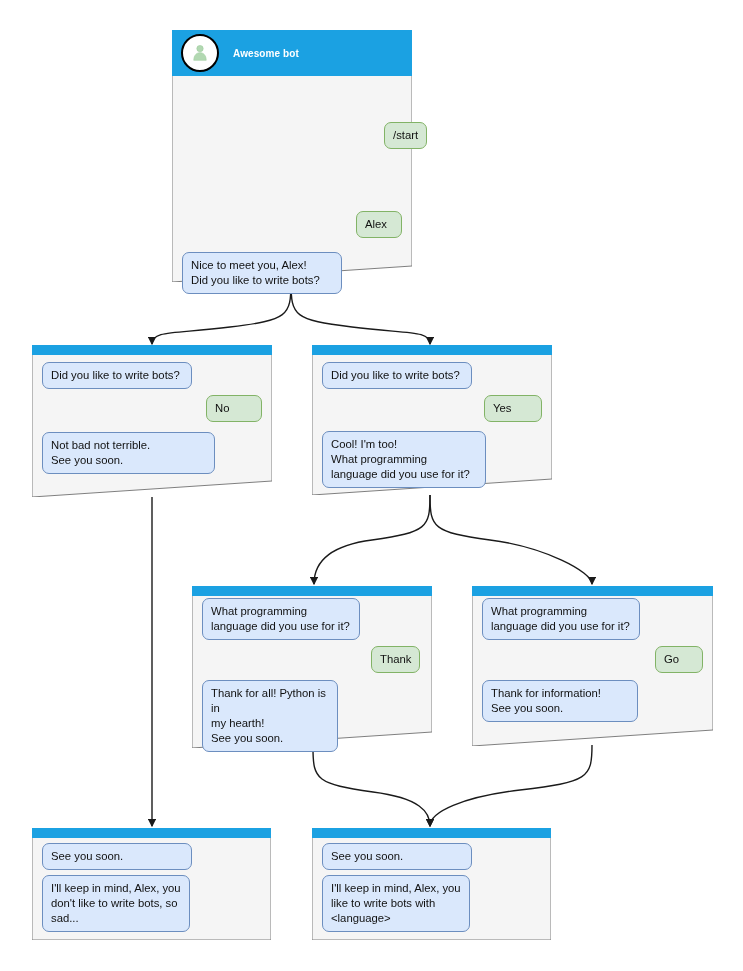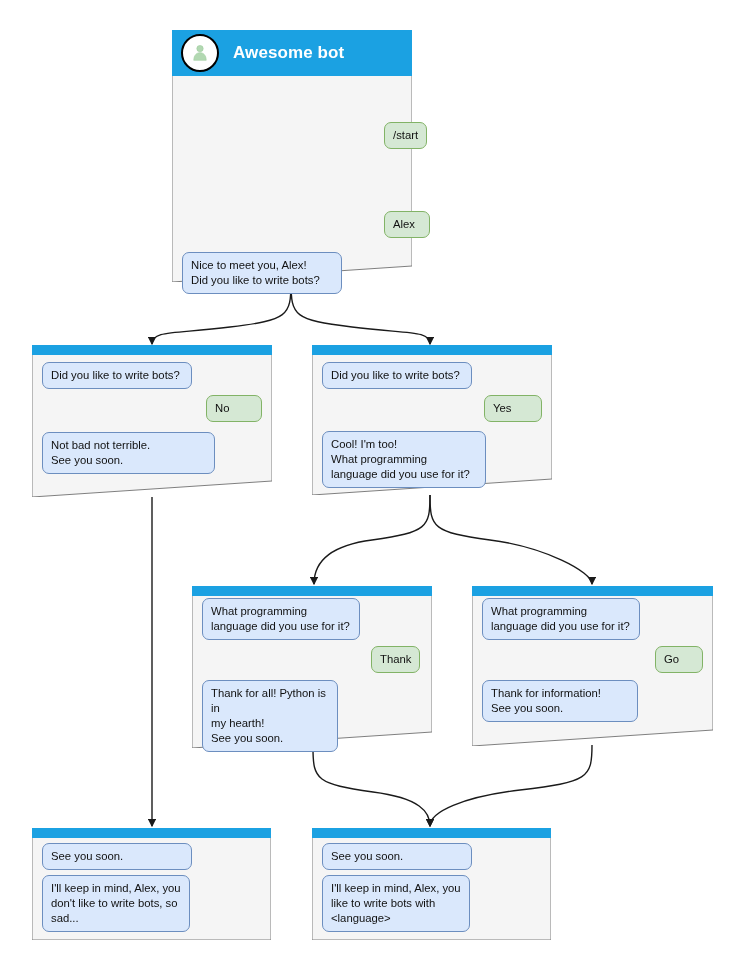--- a/index.html
+++ b/index.html
@@ -64,21 +64,21 @@
     background: #ffffff;
     border: 2px solid #000000;
     box-sizing: border-box;
     display: flex;
     align-items: center;
     justify-content: center;
     flex: none;
   }
   .bot-title {
     color: #ffffff;
-    font-size: 17px;
+    font-size: 10px;
     font-weight: bold;
     margin-left: 14px;
     letter-spacing: 0.1px;
   }
   .bubble {
     position: absolute;
     box-sizing: border-box;
     border-radius: 7px;
     font-size: 11.3px;
     line-height: 15px;
@@ -133,21 +133,21 @@
       <div class="hero-header" data-name="bot-header-bar">
         <span class="avatar" data-name="person-avatar-icon">
           <svg width="22" height="22" viewBox="0 0 24 24" aria-hidden="true">
             <circle cx="12" cy="7.2" r="3.5" fill="#b2d8b2" stroke="#9ccc9c" stroke-width="0.6"></circle>
             <path d="M 5.2 20 C 5.2 14.4 8.3 11.6 12 11.6 C 15.7 11.6 18.8 14.4 18.8 20 Z" fill="#b2d8b2" stroke="#9ccc9c" stroke-width="0.6"></path>
           </svg>
         </span>
         <span class="bot-title" data-name="bot-name-label">Awesome bot</span>
       </div>
       <div class="bubble user-msg" data-name="message-bubble-user" style="left: 212px; top: 92px; width: auto; right: auto;">/start</div>
-      <div class="bubble user-msg" data-name="message-bubble-user" style="left: 184px; top: 181px; width: 46px; right: auto; margin-left: 28px;">Alex</div>
+      <div class="bubble user-msg" data-name="message-bubble-user" style="left: 184px; top: 181px; width: 46px; right: auto;">Alex</div>
       <div class="bubble bot-msg" data-name="message-bubble-bot" style="top:222px; width:160px;">Nice to meet you, Alex!
 Did you like to write bots?</div>
     </div>
   </div>
 
   <style>
     [data-name="card-root"] .bubble.user-msg:nth-of-type(1) { }
   </style>
 
   <div class="card" data-name="card-no-branch" style="left:32px; top:345px; width:240px; height:152px;">

